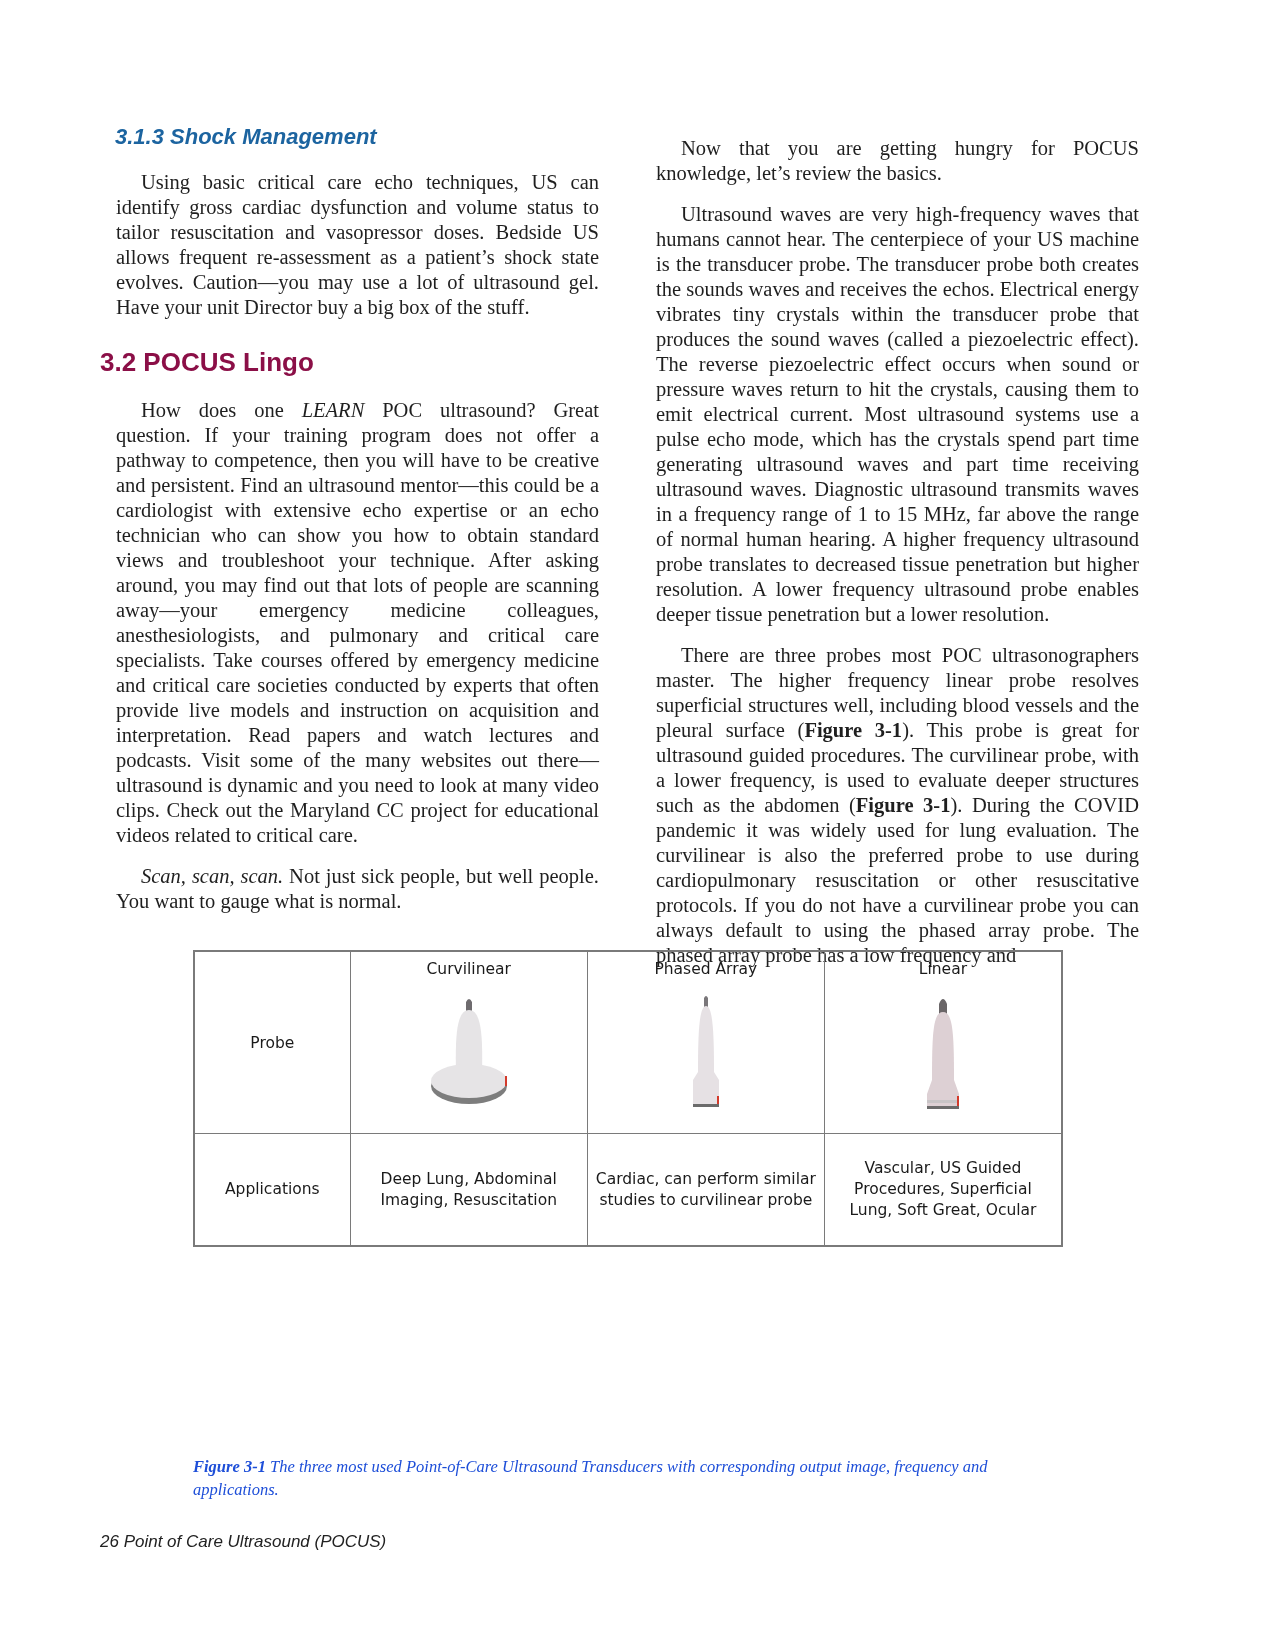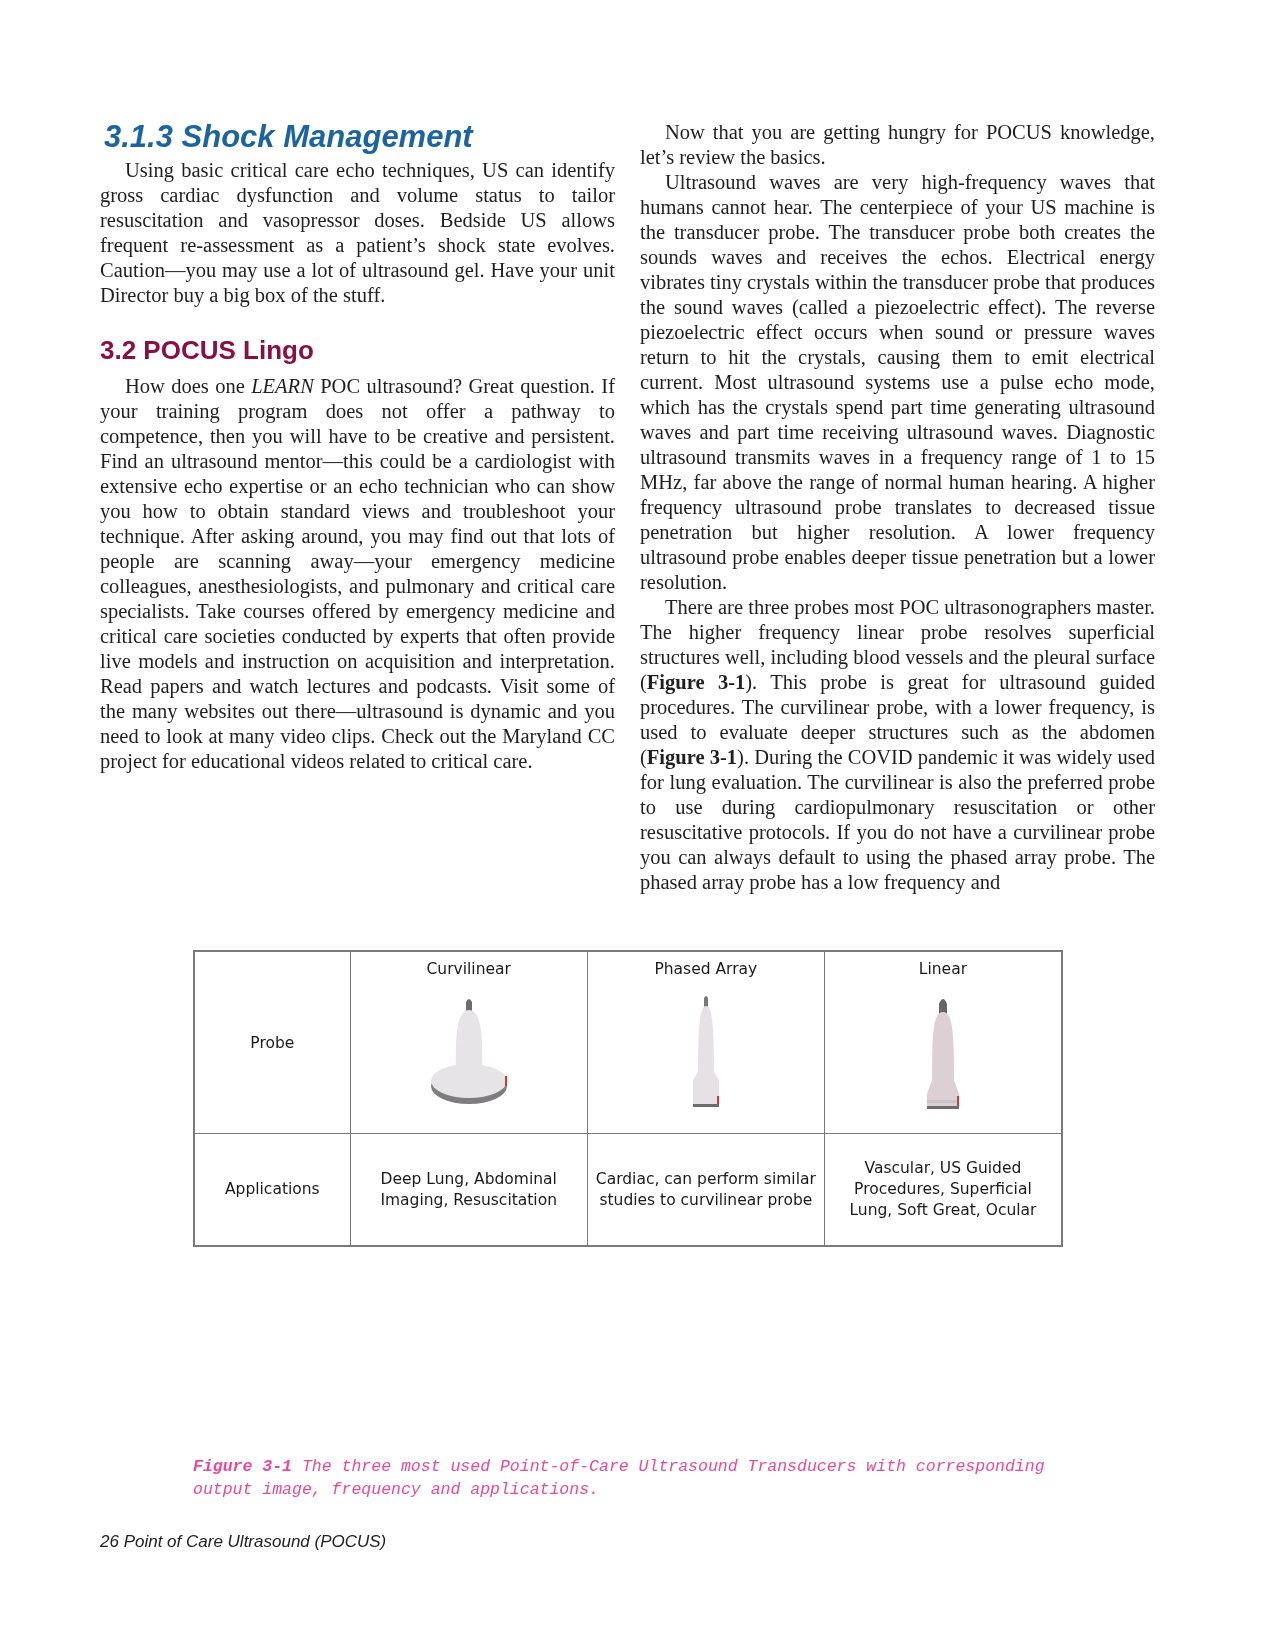--- a/index.html
+++ b/index.html
@@ -1,51 +1,52 @@
 <!DOCTYPE html>
 <html><head>
 <meta charset="utf-8">
 <style>
   html, body { margin:0; padding:0; background:#ffffff; }
   body { width:1276px; height:1651px; position:relative; overflow:hidden; color:#1f1f1f; }
   .col { position:absolute; font-family:"Liberation Serif","DejaVu Serif",serif; font-size:20.5px; line-height:25px; text-align:justify; }
   .col-left { left:100px; top:120px; width:515px; }
   .col-right { left:640px; top:120px; width:515px; }
-  .h3 { font-family:"Liberation Sans","DejaVu Sans",sans-serif; font-weight:bold; font-style:italic; font-size:31px; line-height:34px; margin:0 0 4px 4px; }
+  .h3 { font-family:"Liberation Sans","DejaVu Sans",sans-serif; font-weight:bold; font-style:italic; font-size:22px; line-height:34px; margin:0 0 4px 15px; }
   .h2 { font-family:"Liberation Sans","DejaVu Sans",sans-serif; font-weight:bold; font-size:26px; line-height:40px; margin:22px 0 4px 0; }
-  p { margin:0; text-indent:25px; }
+  p { margin:16px; text-indent:25px; }
   em { font-style:italic; }
   b { font-weight:bold; }
 
   table.fig { position:absolute; left:193px; top:950px; width:870px; border-collapse:collapse; font-family:"DejaVu Sans","Liberation Sans",sans-serif; font-size:15.5px; color:#1a1a1a; }
   table.fig td { border:1px solid #7a7a7a; text-align:center; vertical-align:middle; padding:0; }
   table.fig { border:2px solid #7a7a7a; }
   td.rowhead { width:155px; }
   td.cell { width:237px;margin-left:44px; }
   tr.r-probe td { height:181px; }
   tr.r-image td { height:145px; }
   tr.r-freq td { height:51px; }
   tr.r-app td { height:111px; line-height:21px; }
   .probe-cell { position:relative; height:181px; }
   .probe-title { position:absolute; top:8px; left:0; right:0; text-align:center; }
   .probe-svg { position:absolute; left:50%; transform:translateX(-50%); top:42px; }
 
-  .caption { position:absolute; left:193px; top:1455px; width:880px; font-family:Liberation Mono, monospace; font-style:italic; font-size:16.5px; line-height:23px; color:#ec4899; }
+  .caption { position:absolute; left:193px; top:1455px; width:880px; font-family:Liberation Serif, serif; font-style:italic; font-size:16.5px; line-height:23px; color:#1d4ed8; }
   .caption b { font-style:italic; }
   .footer { position:absolute; left:100px; top:1532px; font-family:Liberation Sans, sans-serif; font-style:italic; font-size:17px; color:#222; }
 </style>
 </head>
 <body>
 
 <div class="col col-left">
   <div class="h3" style="color:#1c64a0">3.1.3  Shock Management</div>
   <p>Using basic critical care echo techniques, US can identify gross cardiac dysfunction and volume status to tailor resuscitation and vasopressor doses. Bedside US allows frequent re-assessment as a patient’s shock state evolves. Caution—you may use a lot of ultrasound gel. Have your unit Director buy a big box of the stuff.</p>
 
   <div class="h2" style="color:#8b0f47">3.2  POCUS Lingo</div>
   <p><span>How does one </span><em>LEARN</em><span> POC ultrasound? Great question. If your training program does not offer a pathway to competence, then you will have to be creative and persistent. Find an ultrasound mentor—this could be a cardiologist with extensive echo expertise or an echo technician who can show you how to obtain standard views and troubleshoot your technique. After asking around, you may find out that lots of people are scanning away—your emergency medicine colleagues, anesthesiologists, and pulmonary and critical care specialists. Take courses offered by emergency medicine and critical care societies conducted by experts that often provide live models and instruction on acquisition and interpretation. Read papers and watch lectures and podcasts. Visit some of the many websites out there—ultrasound is dynamic and you need to look at many video clips. Check out the Maryland CC project for educational videos related to critical care.</span></p>
+  <p><em>Scan, scan, scan.</em><span> Not just sick people, but well people. You want to gauge what is normal.</span></p>
 </div>
 
 <div class="col col-right">
   <p>Now that you are getting hungry for POCUS knowledge, let’s review the basics.</p>
   <p>Ultrasound waves are very high-frequency waves that humans cannot hear. The centerpiece of your US machine is the transducer probe. The transducer probe both creates the sounds waves and receives the echos. Electrical energy vibrates tiny crystals within the transducer probe that produces the sound waves (called a piezoelectric effect). The reverse piezoelectric effect occurs when sound or pressure waves return to hit the crystals, causing them to emit electrical current. Most ultrasound systems use a pulse echo mode, which has the crystals spend part time generating ultrasound waves and part time receiving ultrasound waves. Diagnostic ultrasound transmits waves in a frequency range of 1 to 15 MHz, far above the range of normal human hearing. A higher frequency ultrasound probe translates to decreased tissue penetration but higher resolution. A lower frequency ultrasound probe enables deeper tissue penetration but a lower resolution.</p>
   <p><span>There are three probes most POC ultrasonographers master. The higher frequency linear probe resolves superficial structures well, including blood vessels and the pleural surface (</span><b>Figure 3-1</b><span>). This probe is great for ultrasound guided procedures. The curvilinear probe, with a lower frequency, is used to evaluate deeper structures such as the abdomen (</span><b>Figure 3-1</b><span>). During the COVID pandemic it was widely used for lung evaluation. The curvilinear is also the preferred probe to use during cardiopulmonary resuscitation or other resuscitative protocols. If you do not have a curvilinear probe you can always default to using the phased array probe. The phased array probe has a low frequency and</span></p>
 </div>
 
 <table class="fig">
   <tbody>

